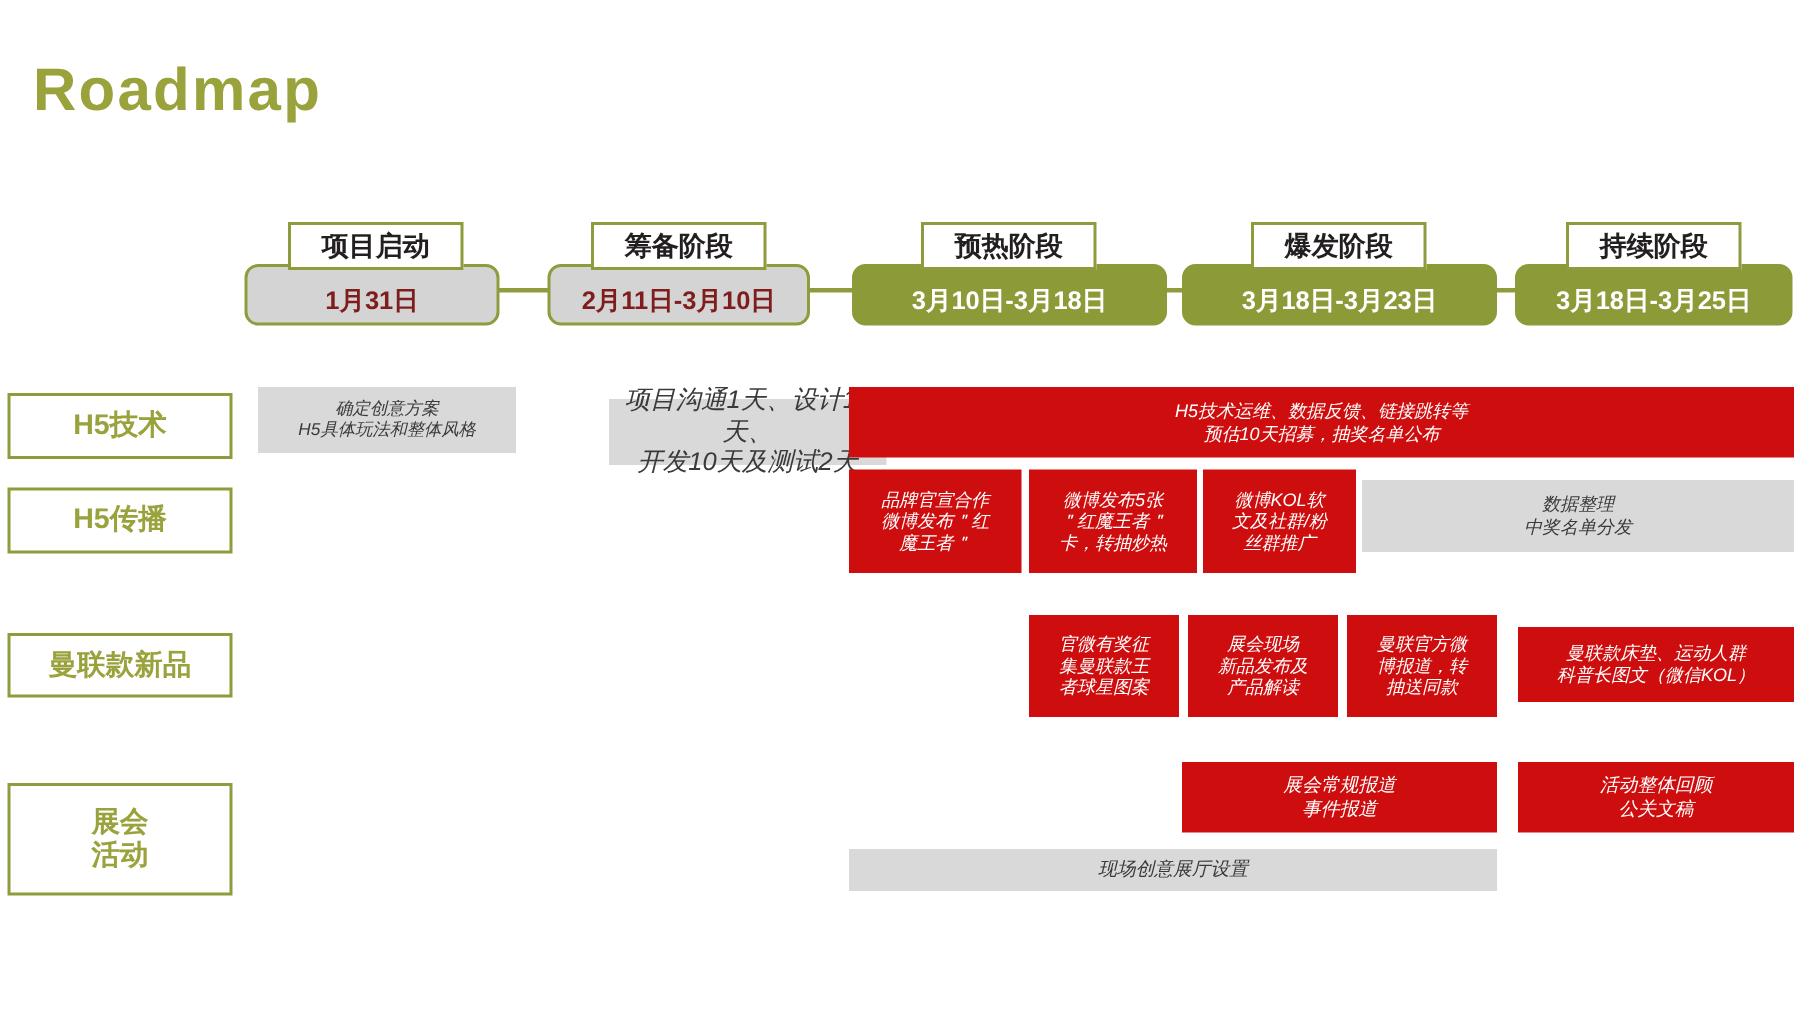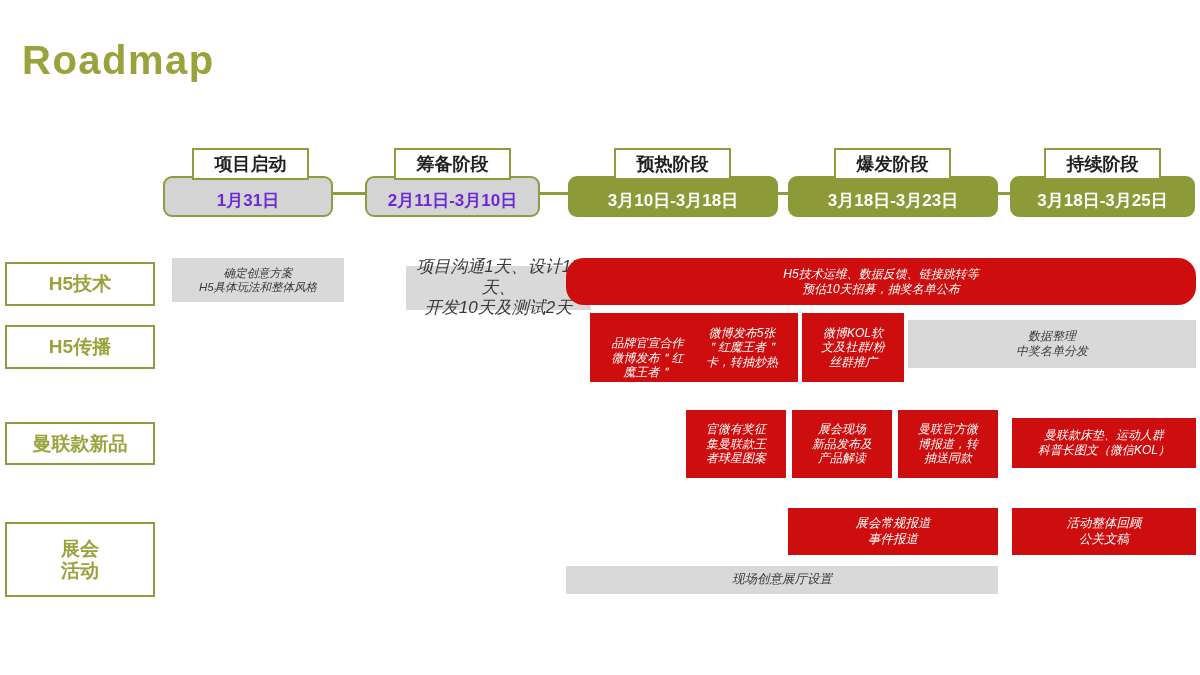--- a/index.html
+++ b/index.html
@@ -60,21 +60,21 @@
     position: absolute;
     left: 0;
     right: 0;
     bottom: 3px;
     text-align: center;
     font-size: 17px;
     font-weight: bold;
     letter-spacing: 0px;
     white-space: nowrap;
   }
-  .phase.gray .phase-date { color: #6d28d9; }
+  .phase.gray .phase-date { color: #7f1d1d; }
   .phase.olive .phase-date { color: #ffffff; }
 
   .phase-label {
     position: absolute;
     top: 148px;
     height: 32px;
     background: #ffffff;
     border: 2px solid #8f9b3c;
     box-sizing: border-box;
     display: flex;
@@ -199,26 +199,26 @@
   <div class="cell gray" style="left:172px; top:258px; width:172px; height:44px; font-size:11.5px;">
     <span class="txt">确定创意方案
 H5具体玩法和整体风格</span>
   </div>
 
   <div class="cell gray" style="left:362px; top:266px; width:185px; height:44px; font-size:17px;margin-left:44px;">
     <span class="txt">项目沟通1天、设计15天、
 开发10天及测试2天</span>
   </div>
 
-  <div class="cell red" style="left:566px; top:258px; width:630px; height:47px; font-size:12px;border-radius:18px;">
+  <div class="cell red" style="left:566px; top:258px; width:630px; height:47px; font-size:12px;">
     <span class="txt">H5技术运维、数据反馈、链接跳转等
 预估10天招募，抽奖名单公布</span>
   </div>
 
-  <div class="cell red" style="left:590px; top:313px; width:115px; height:69px; font-size:12px;align-items:flex-end;">
+  <div class="cell red" style="left:566px; top:313px; width:115px; height:69px; font-size:12px;">
     <span class="txt">品牌官宣合作
 微博发布＂红
 魔王者＂</span>
   </div>
 
   <div class="cell red" style="left:686px; top:313px; width:112px; height:69px; font-size:12px;">
     <span class="txt">微博发布5张
 ＂红魔王者＂
 卡，转抽炒热</span>
   </div>

